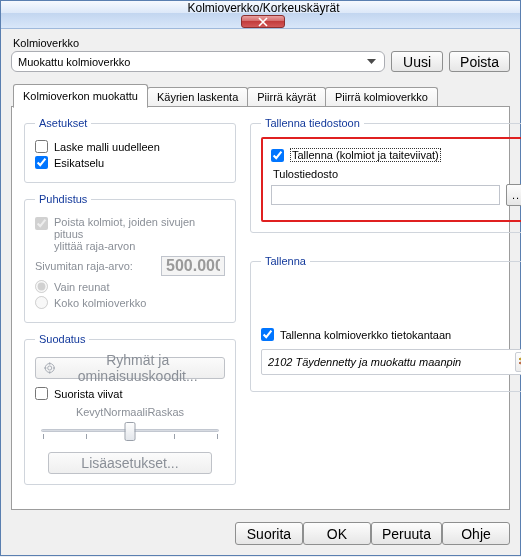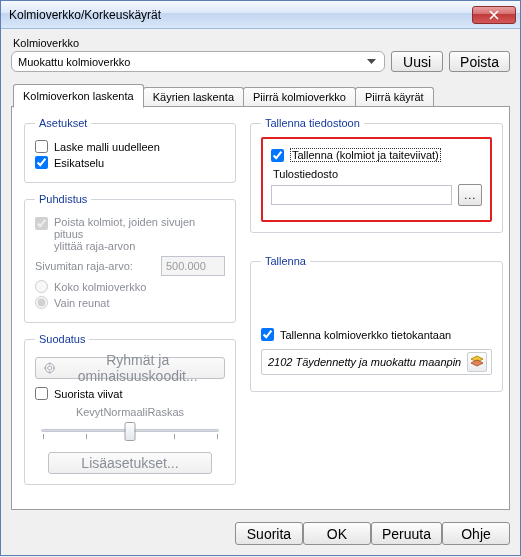--- a/index.html
+++ b/index.html
@@ -17,20 +17,21 @@
     box-shadow: 0 0 6px rgba(0,0,0,0.3);
   }
   
   .titlebar {
     height: 28px;
     background: linear-gradient(to bottom, #f6f9fe 0%, #dce8f8 45%, #c3d6f0 46%, #d9e7f9 100%);
     border-bottom: 1px solid #9fb9db;
     display: flex;
     align-items: center;
     padding: 0 2px 0 8px;
+    flex-direction: column;
   }
   .titlebar .title {
     flex: 1;
     font-size: 12px;
     color: #000;
   }
   .closebtn {
     width: 44px;
     height: 18px;
     border-radius: 3px;
@@ -158,22 +159,23 @@
   .row {
     display: flex;
     align-items: center;
     gap: 6px;
     margin: 4px 0;
   }
   .textfield {
     height: 20px;
     border: 1px solid #c0c4cc;
     background: #fff;
-    font-size: 11px;
+    font-size: 16px;
     padding: 0 4px;
+    font-weight: bold;
   }
   .textfield.disabled {
     background: #f4f4f4;
     color: #9a9a9a;
   }
   .dashed-focus {
     border: 1px dotted #333;
     padding: 0 1px;
   }
   .browse-btn {
@@ -304,24 +306,24 @@
           <svg width="9" height="6" viewBox="0 0 9 6">
               <path d="M0 0 L4.5 5 L9 0 Z" fill="#4a4a4a"></path>
             </svg>
         </span>
       </div>
       <button class="btn">Uusi</button>
       <button class="btn">Poista</button>
     </div>
 
     <div class="tabstrip">
-      <div class="tab active">Kolmioverkon laskenta</div>
+      <div class="tab active">Kolmioverkon muokattu</div>
       <div class="tab">Käyrien laskenta</div>
+      <div class="tab">Piirrä käyrät</div>
       <div class="tab">Piirrä kolmioverkko</div>
-      <div class="tab">Piirrä käyrät</div>
     </div>
 
     <div class="tabpage">
       <div class="columns">
 
         <div class="col-left">
 
           <fieldset>
             <legend>Asetukset</legend>
             <label class="chk">
@@ -341,26 +343,26 @@
               <span>
                 <span>Poista kolmiot, joiden sivujen pituus</span><br>
                 <span>ylittää raja-arvon</span>
               </span>
             </label>
             <div class="row">
               <span style="flex:1">Sivumitan raja-arvo:</span>
               <input class="textfield disabled" disabled="" style="width: 64px; text-align: left;" value="500.000">
             </div>
             <label class="chk">
+              <input type="radio" name="clean" checked="" disabled="" style="">
+              <span>Vain reunat</span>
+            </label>
+            <label class="chk">
               <input type="radio" name="clean" disabled="" style="">
               <span>Koko kolmioverkko</span>
-            </label>
-            <label class="chk">
-              <input type="radio" name="clean" checked="" disabled="" style="">
-              <span>Vain reunat</span>
             </label>
           </fieldset>
 
           <fieldset>
             <legend>Suodatus</legend>
             <div class="center-btn-row">
               <button class="btn wide-btn disabled" disabled="" style="width:190px; justify-content:flex-start; gap:6px; padding-left:8px">
                 <svg width="14" height="14" viewBox="0 0 14 14">
                   <circle cx="7" cy="7" r="5.5" fill="none" stroke="#9aa0aa" stroke-width="1"></circle>
                   <circle cx="7" cy="7" r="2.5" fill="none" stroke="#9aa0aa" stroke-width="1"></circle>

